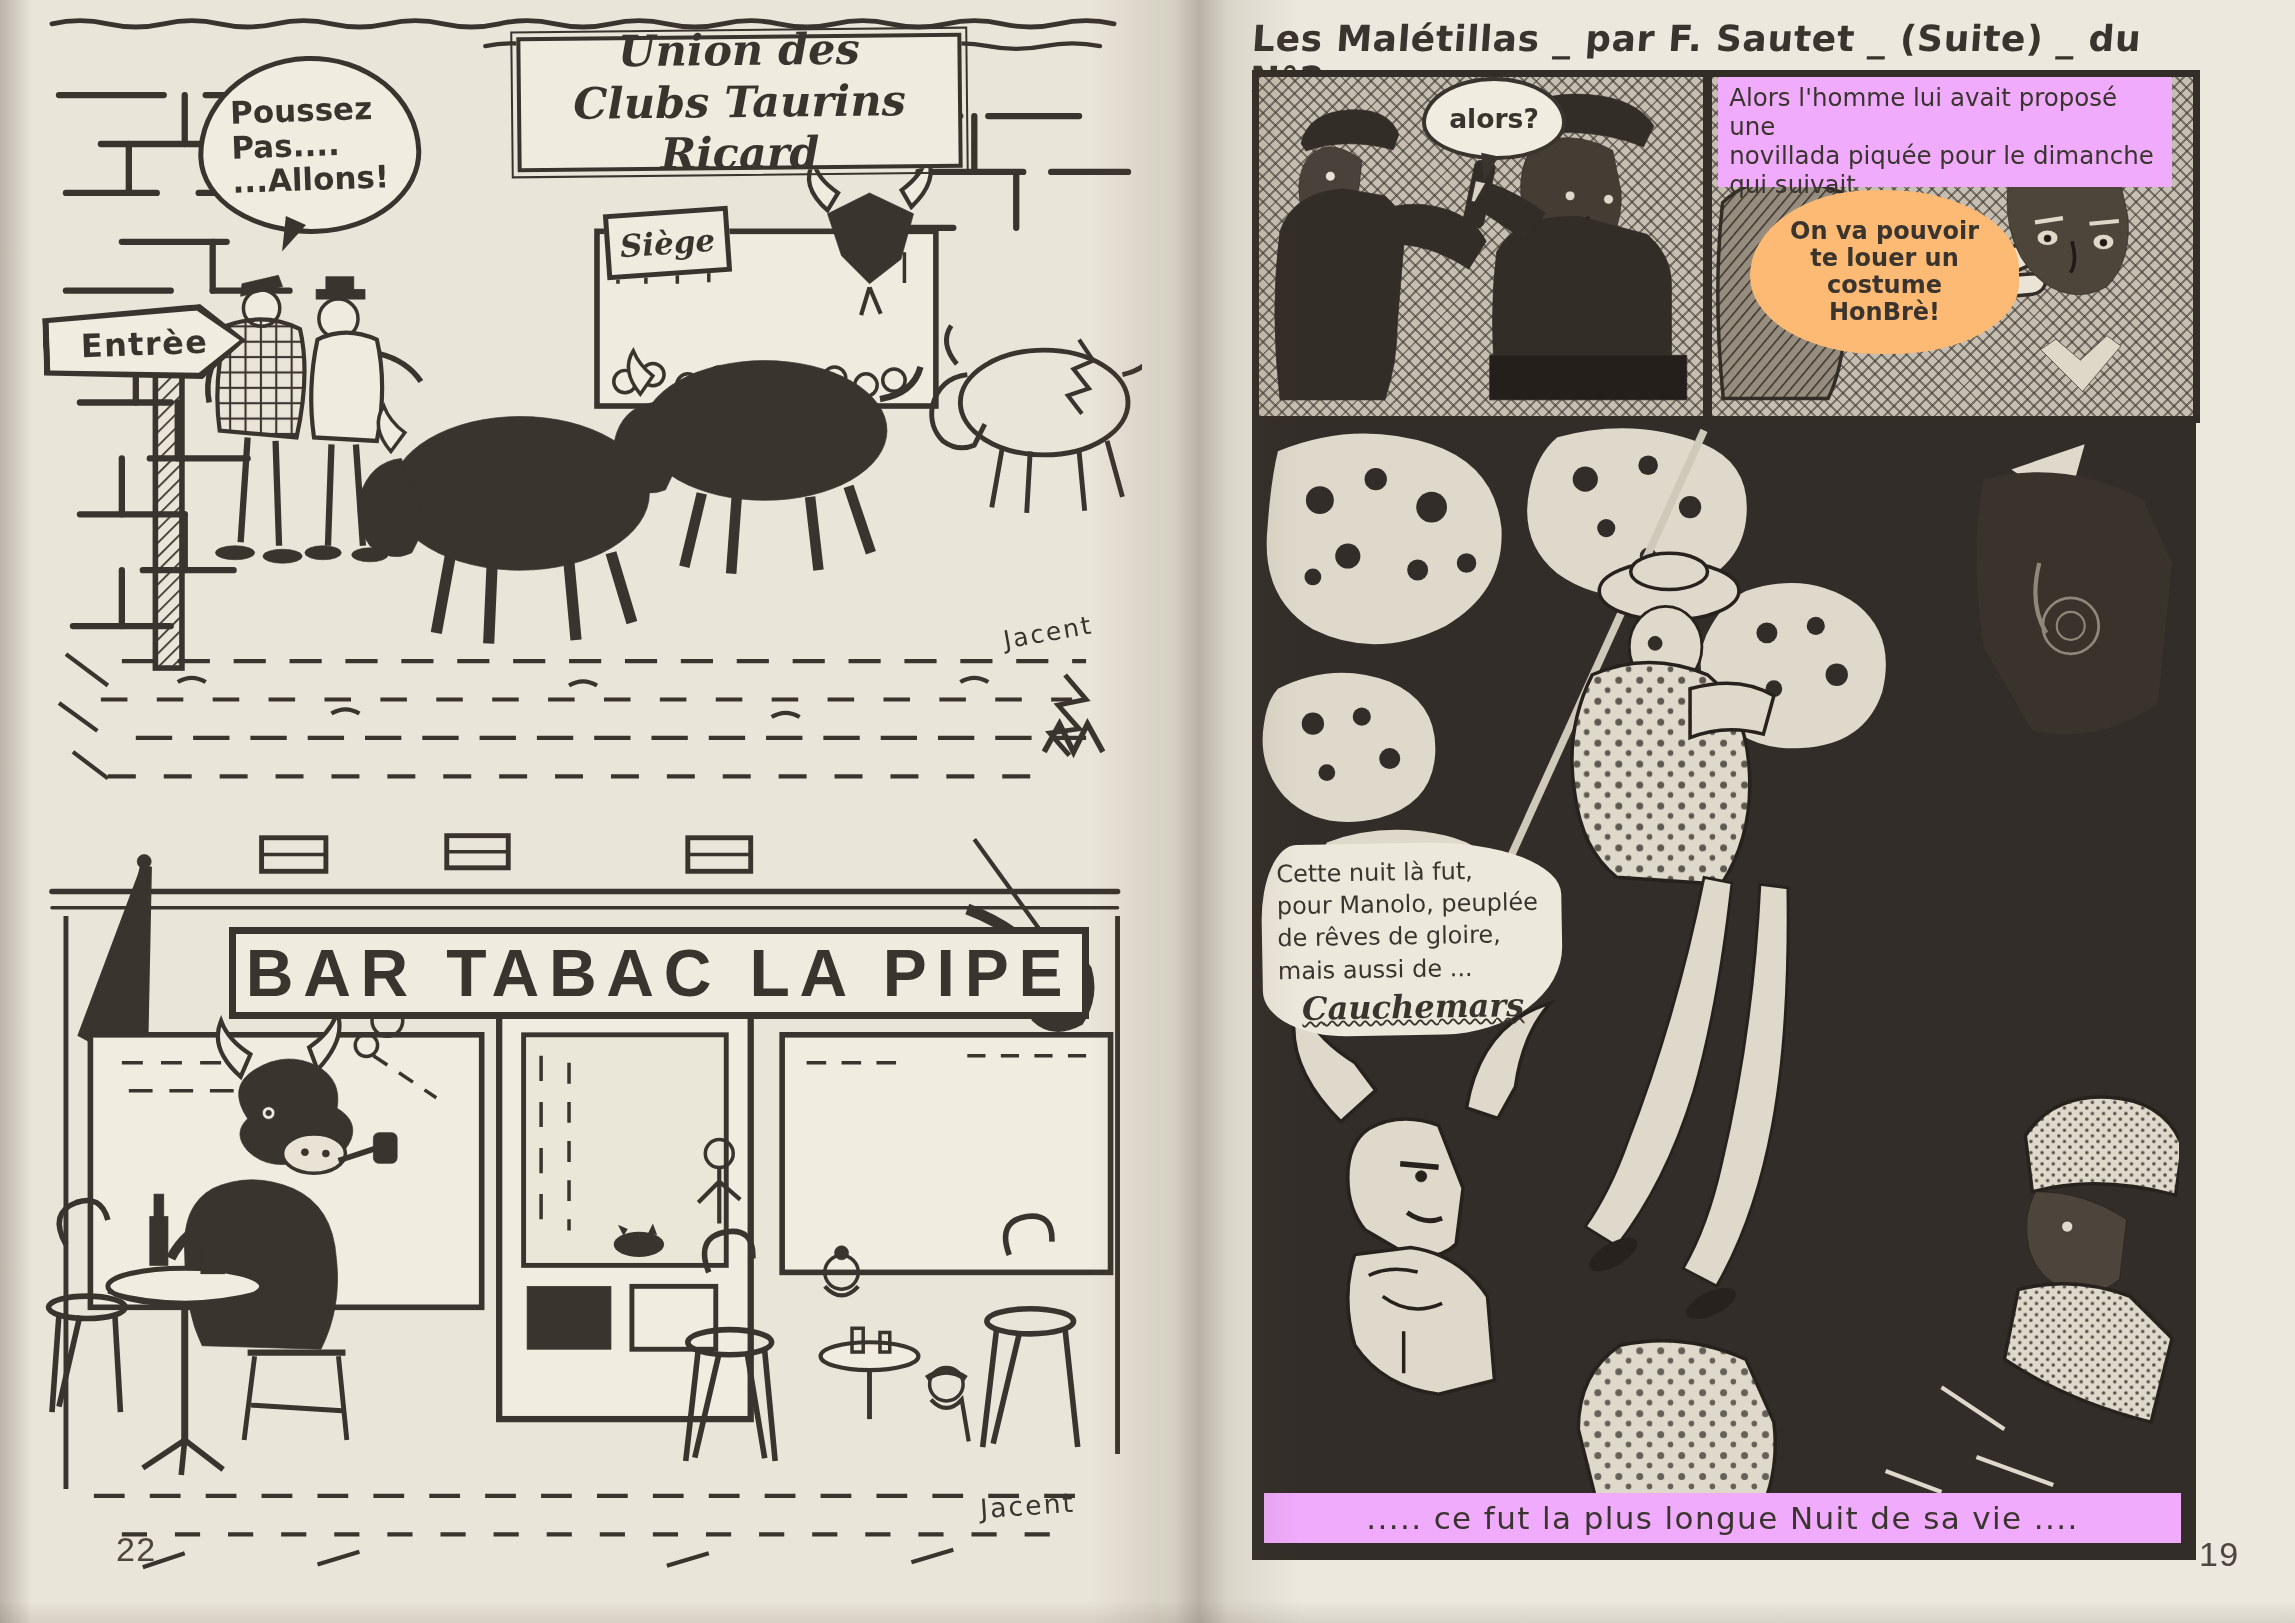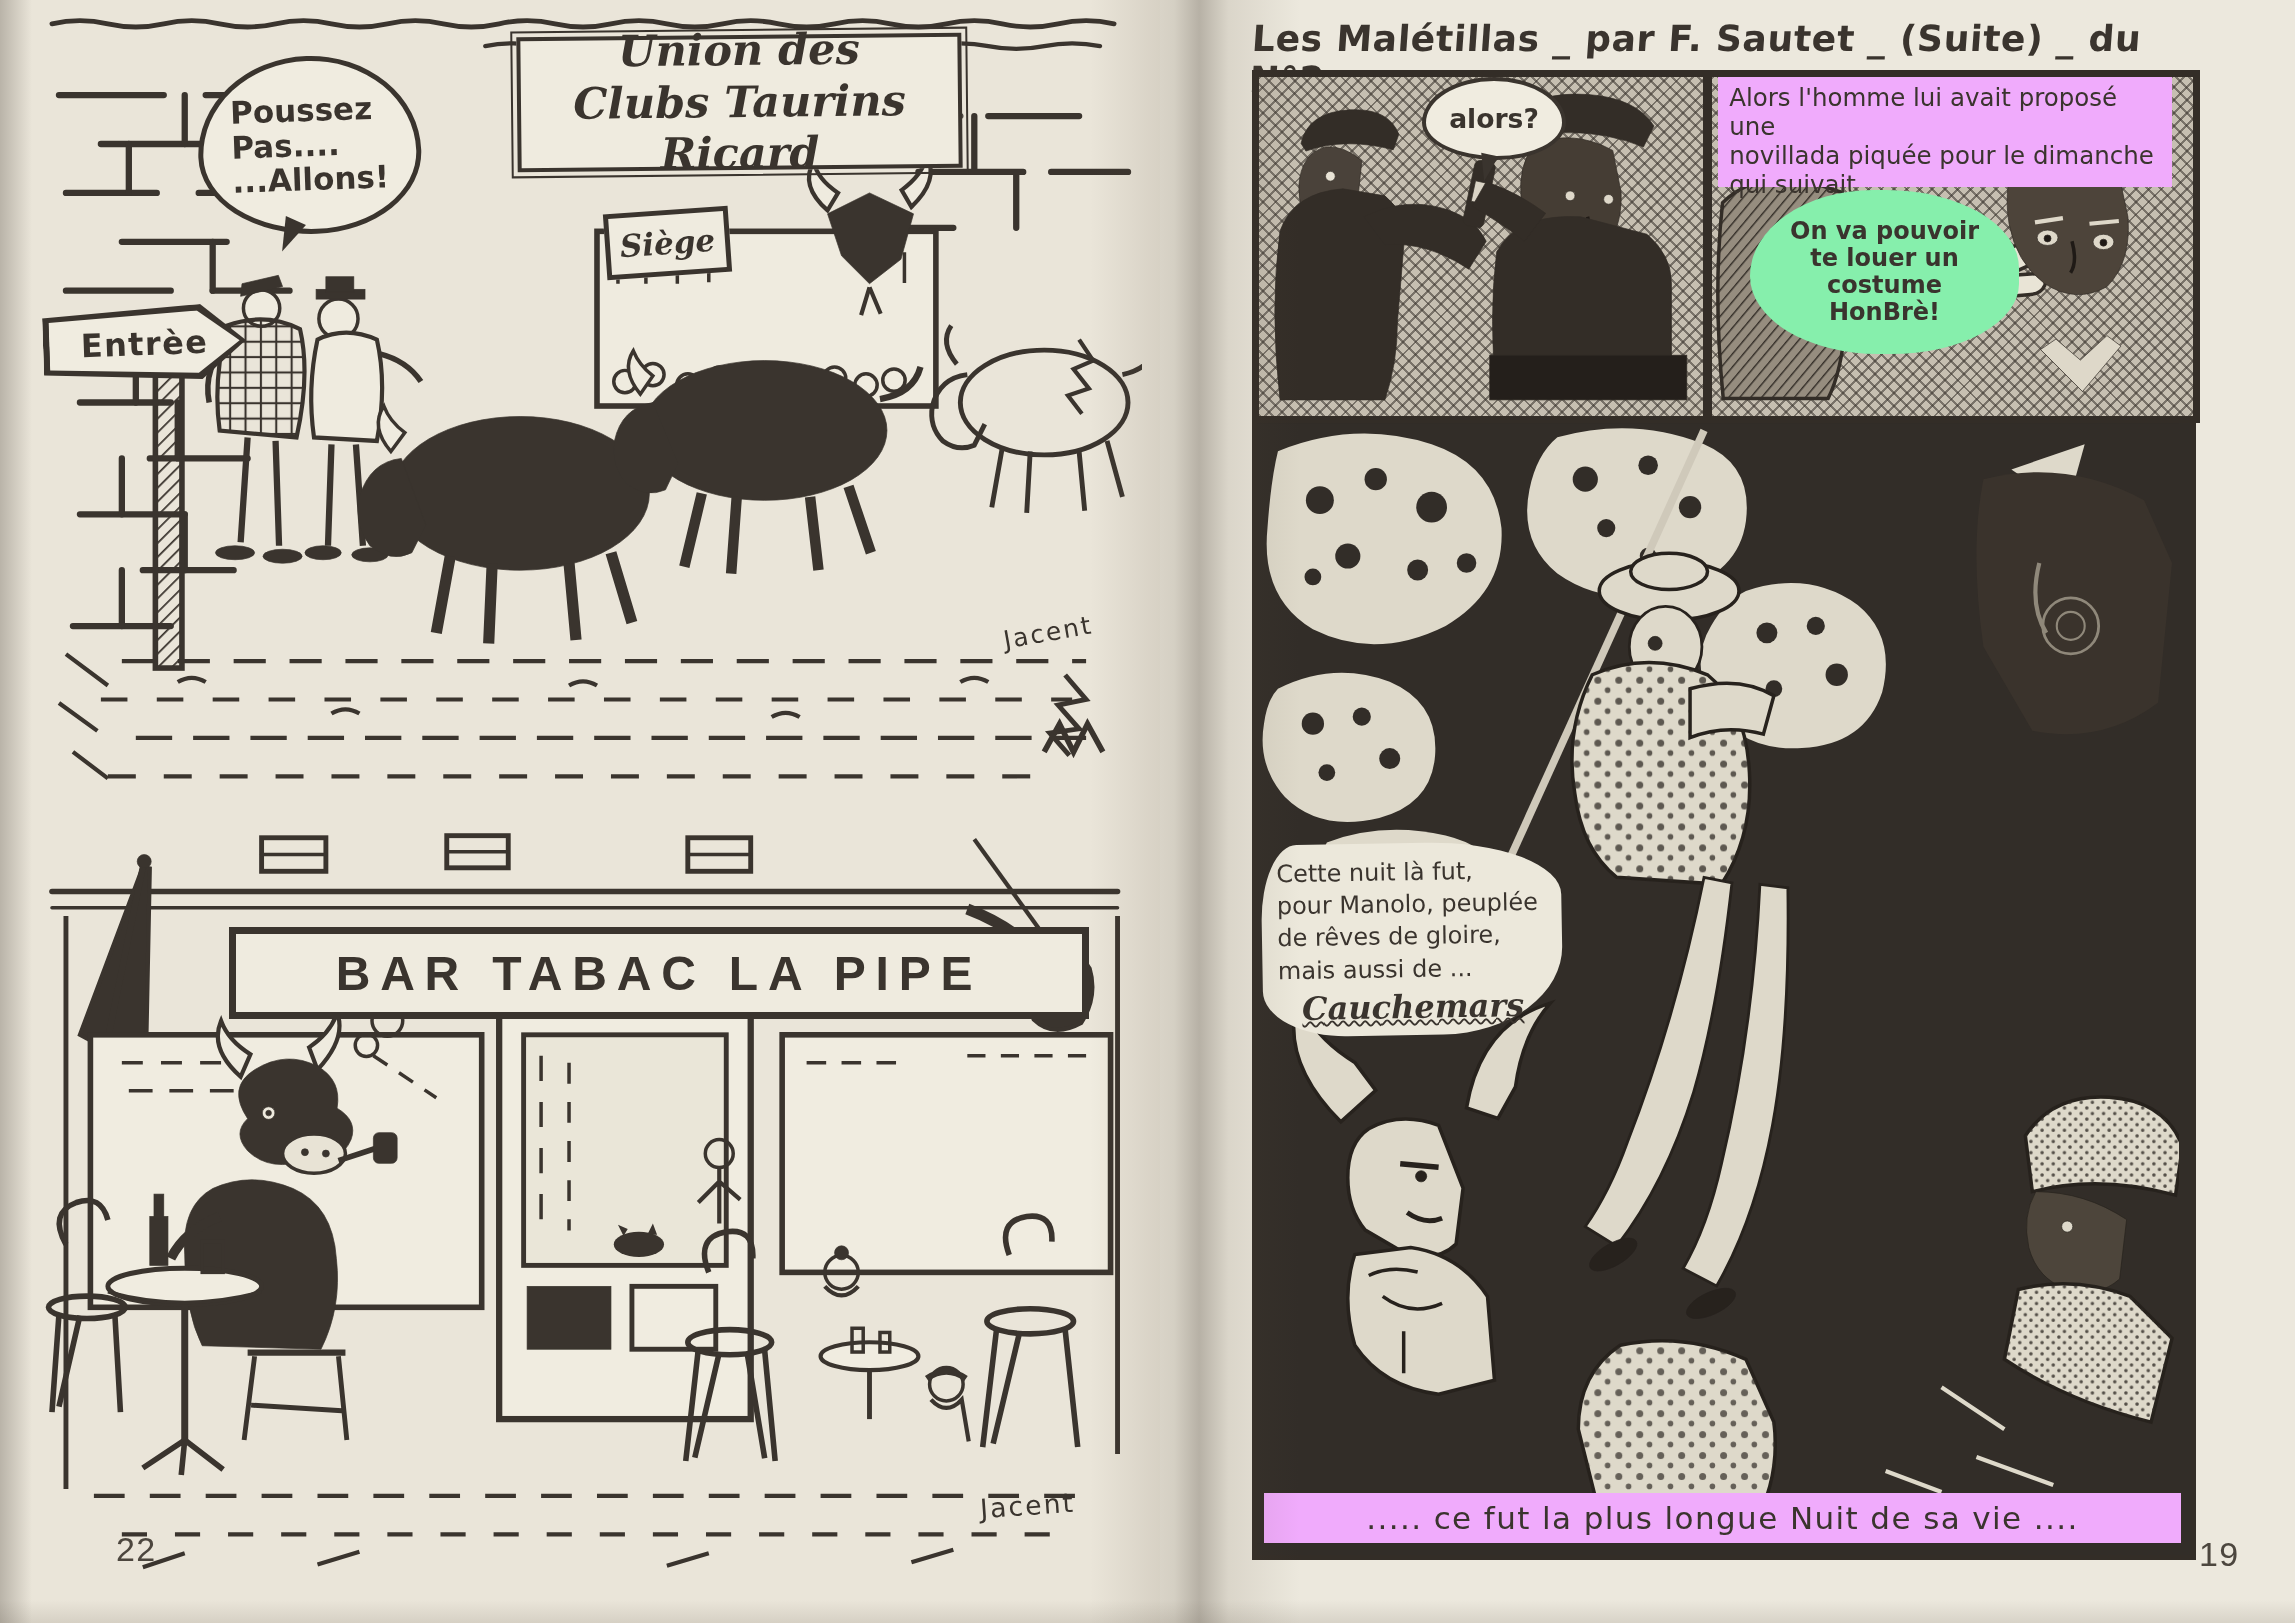--- a/index.html
+++ b/index.html
@@ -27,21 +27,21 @@
 
   .boxed{border:4.9px solid #3a342e;outline:2.8px solid #3a342e;outline-offset:4.2px;background:#efebdf;}
   .framed{border:5.6px solid #3a342e;background:#efebdf;}
 
   .crosshatch{background:
       repeating-linear-gradient(45deg,rgba(58,52,46,.55) 0 2.1px,transparent 2.1px 9px),
       repeating-linear-gradient(135deg,rgba(58,52,46,.55) 0 2.1px,transparent 2.1px 9px),
       #c6bfb1;}
   .panel-border{border:7px solid #332d27;}
   .white-box{background:#f0abfc;}
-  .soft-blob{background:#86efac;border-radius:48% 52% 50% 50% / 55% 50% 45% 50%;}
+  .soft-blob{background:#fdba74;border-radius:48% 52% 50% 50% / 55% 50% 45% 50%;}
   .caption-blob{background:#ece8db;border-radius:12% 45% 40% 28% / 40% 28% 45% 24%;}
   .pagenum{font-family:"Liberation Sans",sans-serif;color:#4c463e;font-size:34px;letter-spacing:1.4px;margin-left:36px;}
   svg{display:block;}
 </style>
 </head>
 <body>
 
 <div class="canvas">
   <div class="abs page-bg-left"></div>
   <div class="abs page-bg-right"></div>
@@ -257,21 +257,21 @@
         <rect x="1205" y="726" width="14" height="28" stroke-width="5"></rect>
       </g>
       <g stroke="#3a342e" stroke-width="6" fill="none">
         <path d="M80 960 H1500" stroke-dasharray="44 36"></path>
         <path d="M120 1015 H1480" stroke-dasharray="36 40"></path>
         <path d="M150 1062 l60 -20 M400 1058 l60 -18 M900 1060 l60 -18 M1250 1055 l60 -18"></path>
       </g>
     </svg>
   </div>
 
-  <div class="abs framed center" style="left:229px;top:927px;width:846px;height:78px;border-width:7px;font-family:'Liberation Sans',sans-serif;font-weight:900;font-size:48px;letter-spacing:9.8px;">BAR TABAC LA PIPE</div>
+  <div class="abs framed center" style="left:229px;top:927px;width:846px;height:78px;border-width:7px;font-family:'Liberation Sans',sans-serif;font-weight:900;font-size:66px;letter-spacing:9.8px;">BAR TABAC LA PIPE</div>
 
   <div class="abs hand" style="left:980px;top:1490px;font-size:26.6px;letter-spacing:2.1px;transform:rotate(-4deg);">Jacent</div>
 
   <div class="abs pagenum" style="left:80px;top:1530px;">22</div>
 
   <div class="abs hand" style="left:1252px;top:18px;width:940px;height:46px;font-size:36px;font-weight:600;letter-spacing:0.7px;transform:skewX(-4deg);">Les Malétillas _ par F. Sautet _ (Suite) _ du N°2.</div>
 
   <div class="abs crosshatch panel-border" style="left:1252px;top:70px;width:444px;height:339px;">
     <svg width="430" height="325" viewBox="0 0 615 465">
       <g stroke="#332d27">

